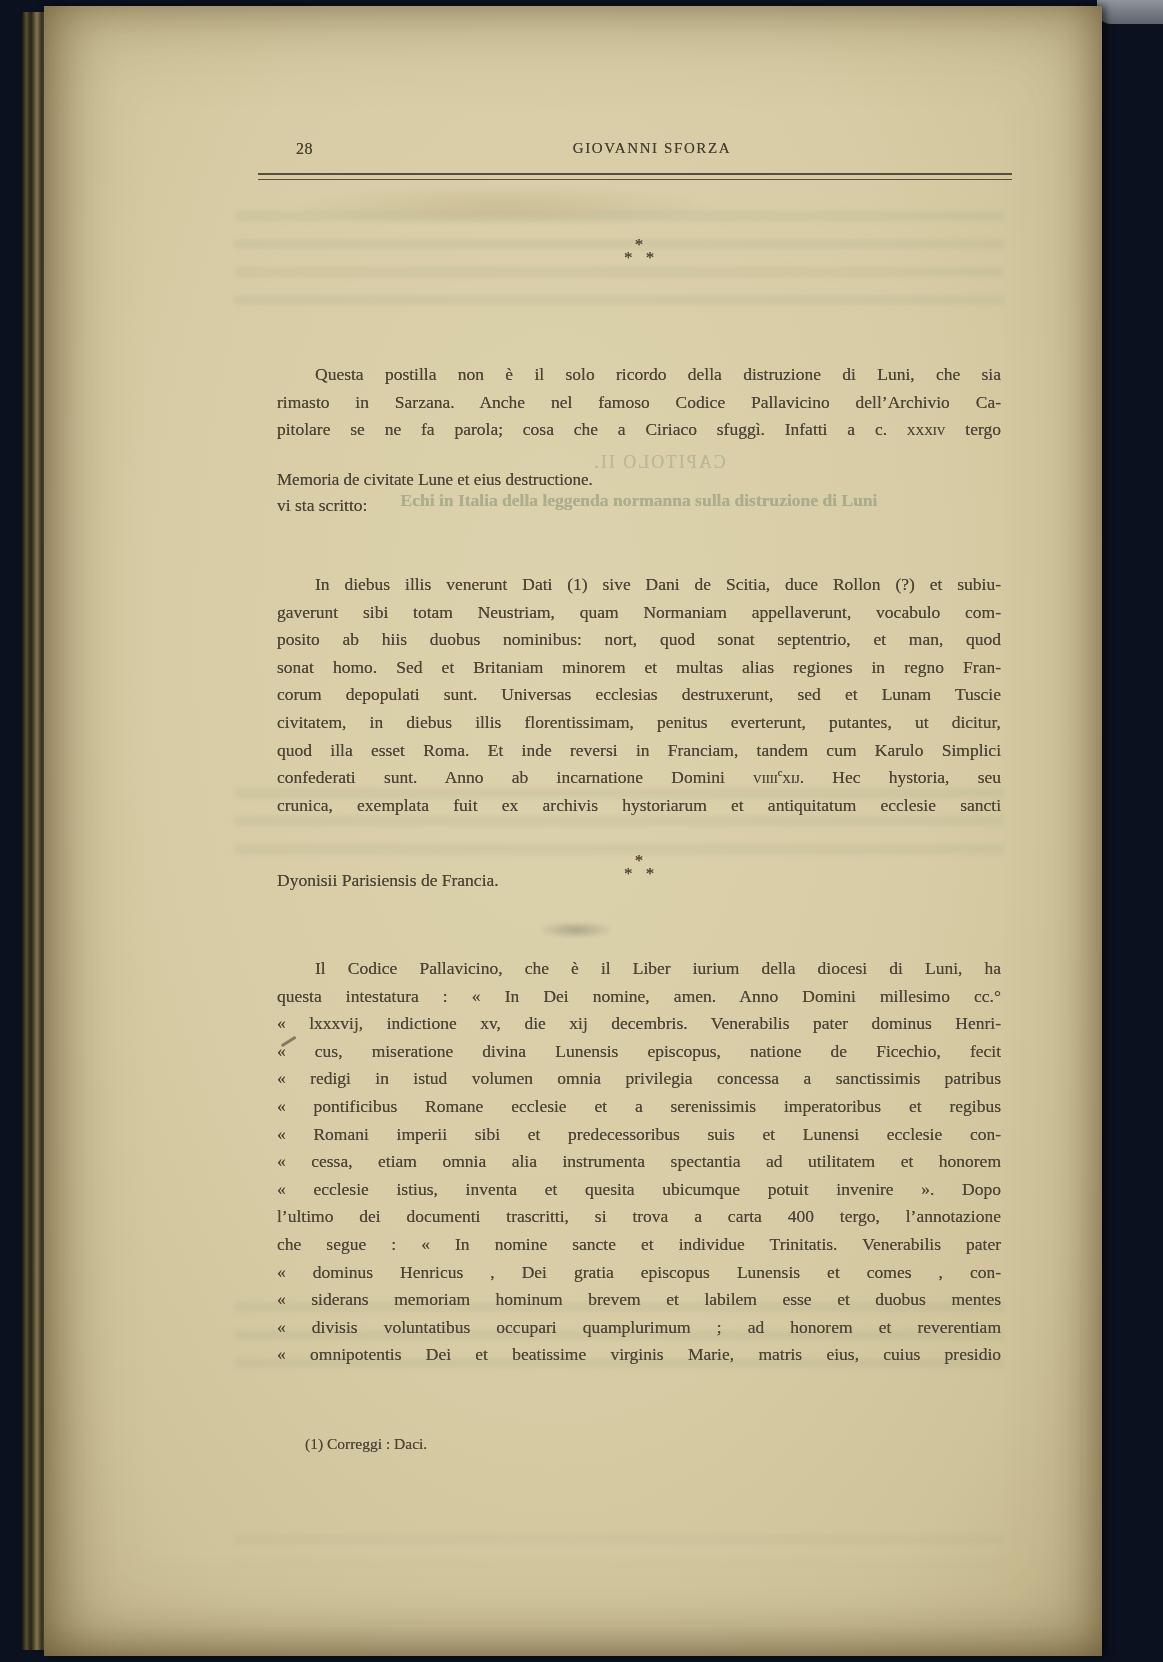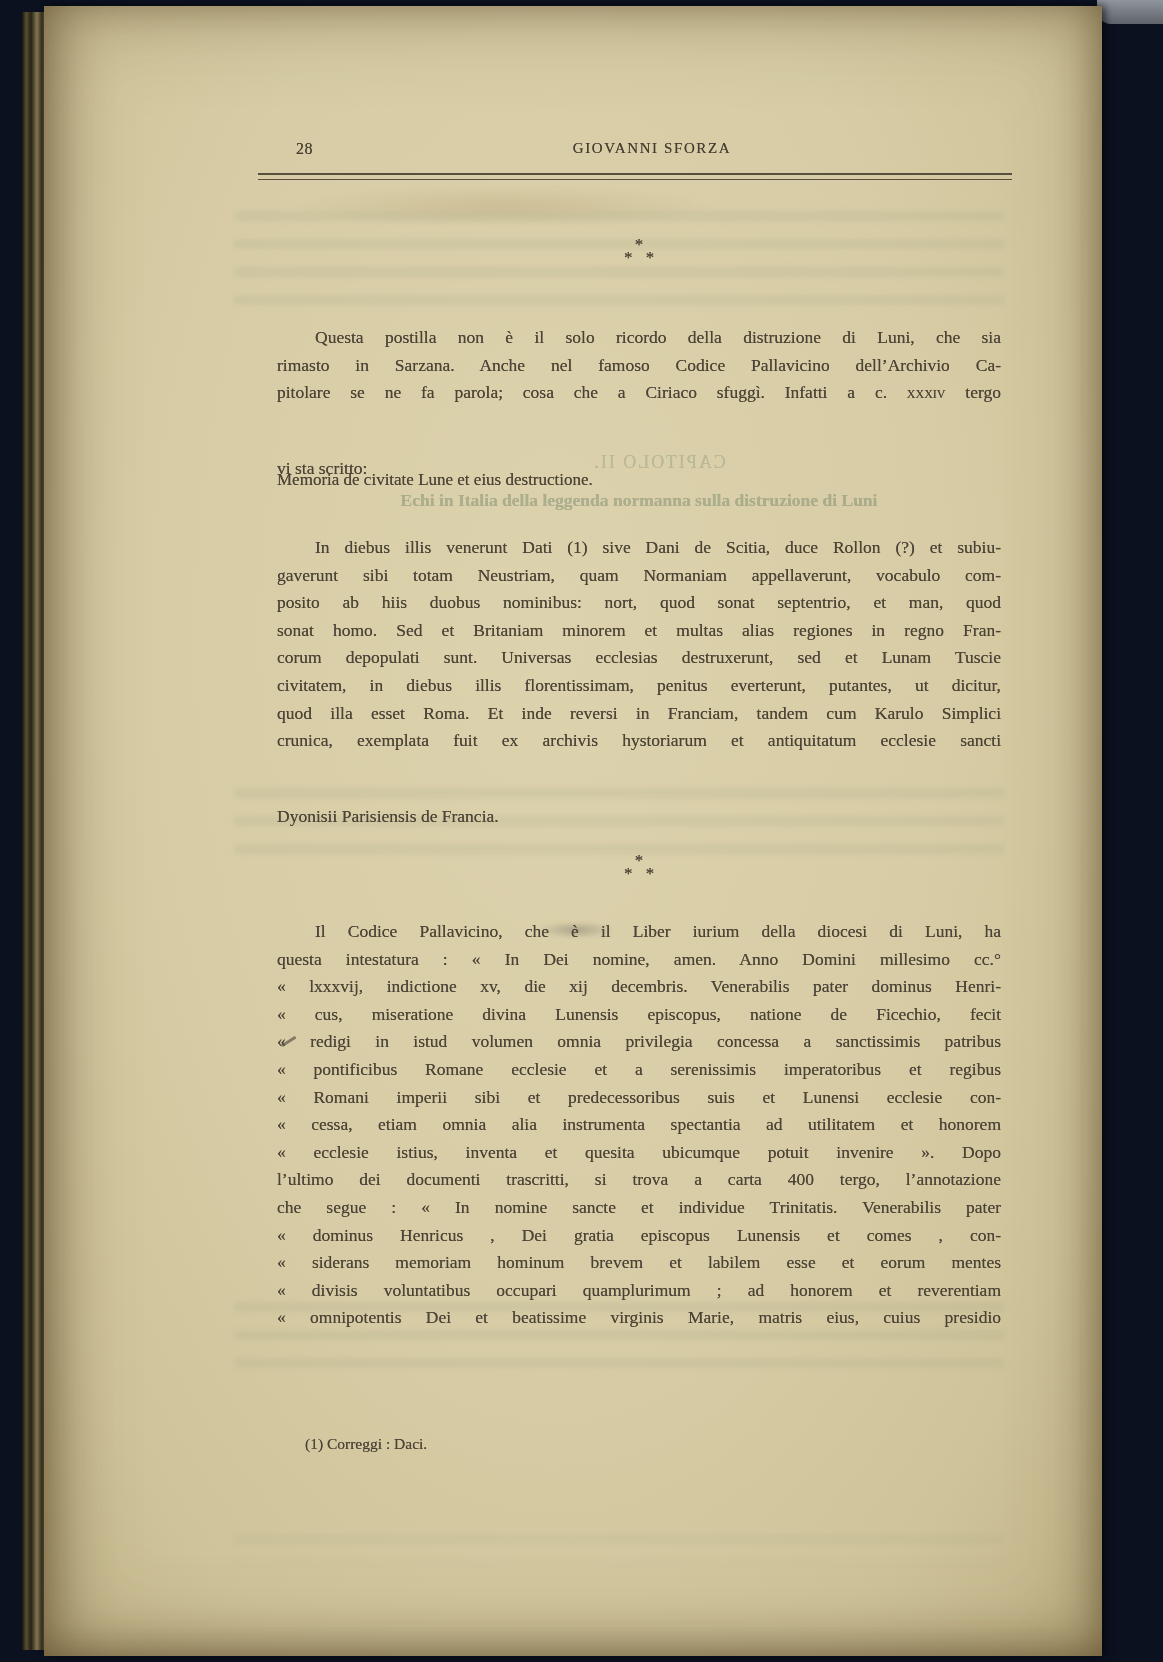--- a/index.html
+++ b/index.html
@@ -60,21 +60,21 @@
   .para { position:absolute; left:233px; width:724px; font-size:17.5px; }
   .p1 { top:318px; }
   .p2 { top:528px; }
   .p3 { top:912px; }
 
   .tline {
     line-height:27.6px;
     text-align:justify; text-align-last:justify; text-justify:inter-word;
   }
   .tline.end { text-align-last:left;margin-top:48px; }
-  .tline.indent { text-indent:38px; }
+  .tline.indent { text-indent:38px;margin-top:37px; }
   .it { }
   .sc { font-variant:small-caps; }
   sup { font-size:10.5px; vertical-align:7px; line-height:0; }
 
   .memoria { position:absolute; top:464px; left:233px; width:724px; 
     font-size:17px; }
 
   .footnote { position:absolute; top:1376px; left:233px; width:724px;
     font-size:15.5px; padding-left:28px; }
   .footnote .tline { text-align:right; text-align-last:left; }
@@ -140,20 +140,21 @@
   <div class="memoria">Memoria de civitate Lune et eius destructione.</div>
 
   <div class="para p2">
       <div class="tline indent"><span>In diebus illis venerunt Dati (1) sive Dani de Scitia, duce Rollon (?) et subiu-</span></div>
       <div class="tline"><span>gaverunt sibi totam Neustriam, quam Normaniam appellaverunt, vocabulo com-</span></div>
       <div class="tline"><span>posito ab hiis duobus nominibus: </span><span class="it">nort,</span><span> quod sonat septentrio, et </span><span class="it">man,</span><span> quod</span></div>
       <div class="tline"><span>sonat homo. Sed et Britaniam minorem et multas alias regiones in regno Fran-</span></div>
       <div class="tline"><span>corum depopulati sunt. Universas ecclesias destruxerunt, sed et Lunam Tuscie</span></div>
       <div class="tline"><span>civitatem, in diebus illis florentissimam, penitus everterunt, putantes, ut dicitur,</span></div>
       <div class="tline"><span>quod illa esset Roma. Et inde reversi in Franciam, tandem cum Karulo Simplici</span></div>
+      <div class="tline"><span>confederati sunt. Anno ab incarnatione Domini </span><span class="sc">viiii</span><sup>c</sup><span class="sc">xij</span><span>. Hec hystoria, seu</span></div>
       <div class="tline"><span>crunica, exemplata fuit ex archivis hystoriarum et antiquitatum ecclesie sancti</span></div>
       <div class="tline end"><span>Dyonisii Parisiensis de Francia.</span></div>
     </div>
 
   <div class="asterism a2">
     <div class="ast-top">*</div>
     <div class="ast-bottom">* *</div>
   </div>
 
   <div class="para p3">
@@ -162,21 +163,21 @@
       <div class="tline"><span>« lxxxvij, indictione xv, die xij decembris. Venerabilis pater dominus Henri-</span></div>
       <div class="tline"><span>« cus, miseratione divina Lunensis episcopus, natione de Ficechio, fecit</span></div>
       <div class="tline"><span>« redigi in istud volumen omnia privilegia concessa a sanctissimis patribus</span></div>
       <div class="tline"><span>« pontificibus Romane ecclesie et a serenissimis imperatoribus et regibus</span></div>
       <div class="tline"><span>« Romani imperii sibi et predecessoribus suis et Lunensi ecclesie con-</span></div>
       <div class="tline"><span>« cessa, etiam omnia alia instrumenta spectantia ad utilitatem et honorem</span></div>
       <div class="tline"><span>« ecclesie istius, inventa et quesita ubicumque potuit invenire ». Dopo</span></div>
       <div class="tline"><span>l’ultimo dei documenti trascritti, si trova a carta 400 tergo, l’annotazione</span></div>
       <div class="tline"><span>che segue : « In nomine sancte et individue Trinitatis. Venerabilis pater</span></div>
       <div class="tline"><span>« dominus Henricus , Dei gratia episcopus Lunensis et comes , con-</span></div>
-      <div class="tline"><span>« siderans memoriam hominum brevem et labilem esse et eorum mentes</span></div>
+      <div class="tline"><span>« siderans memoriam hominum brevem et labilem esse et duobus mentes</span></div>
       <div class="tline"><span>« divisis voluntatibus occupari quamplurimum ; ad honorem et reverentiam</span></div>
       <div class="tline"><span>« omnipotentis Dei et beatissime virginis Marie, matris eius, cuius presidio</span></div>
     </div>
 
   <div class="footnote">
       <div class="tline end"><span>(1) Correggi : </span><span class="it">Daci.</span></div>
     </div>
 
 </div>
 

